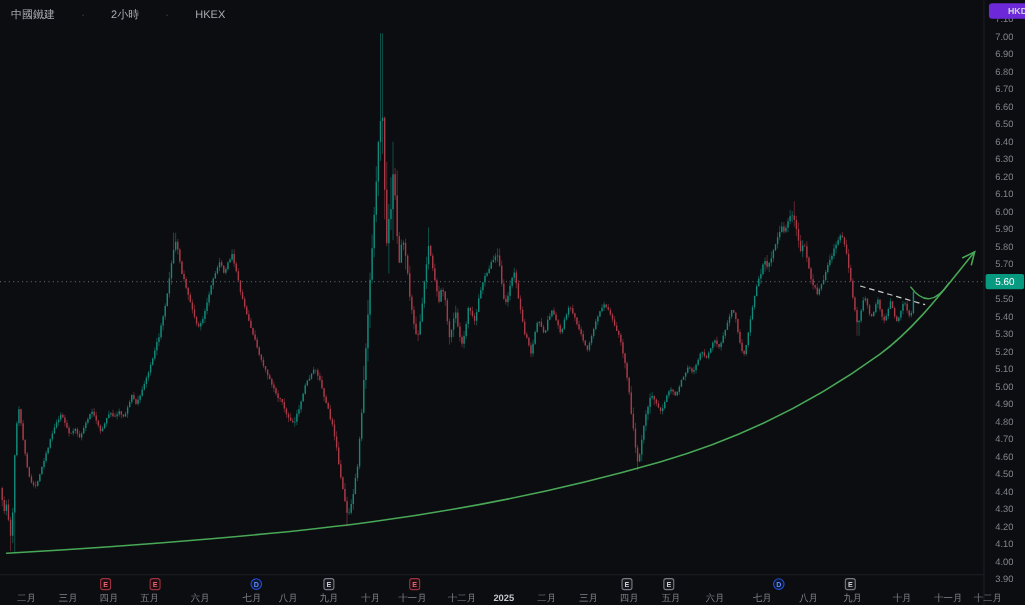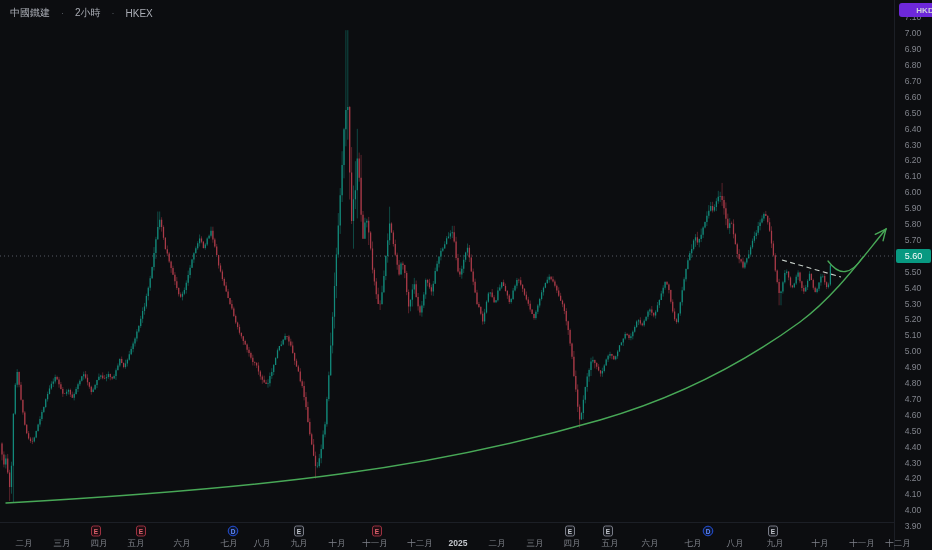--- a/index.html
+++ b/index.html
@@ -1,18 +1,18 @@
 <!DOCTYPE html>
 <html><head>
 <meta charset="utf-8">
 <style>
   html,body{margin:0;padding:0;background:#000;}
   .stage{position:relative;width:932px;height:550px;background:#0c0d10;overflow:hidden;
          font-family:"Liberation Sans",sans-serif;}
-  .legend{position:absolute;left:10px;top:6px;display:flex;align-items:center;gap:11px;
+  .legend{position:absolute;left:10px;top:6px;display:flex;align-items:center;gap:24px;
           font-size:10px;color:#aaadb5;z-index:5;}
   .legend .dot{color:#5c5f66;font-size:9px;}
   .legend .lg-item{cursor:default;}
   .hkd-badge{position:absolute;left:899px;top:3px;width:52px;height:14px;background:#6d28d9;
              border-radius:3px;color:#ced2d9;font-size:8px;font-weight:bold;display:flex;
              align-items:center;justify-content:center;z-index:6;}
   .cur-badge{position:absolute;left:896px;top:249px;width:35px;height:14px;background:#089981;
              border-radius:2px;color:#fff;font-size:9px;display:flex;align-items:center;
              justify-content:center;z-index:6;}
   svg{position:absolute;left:0;top:0;}

